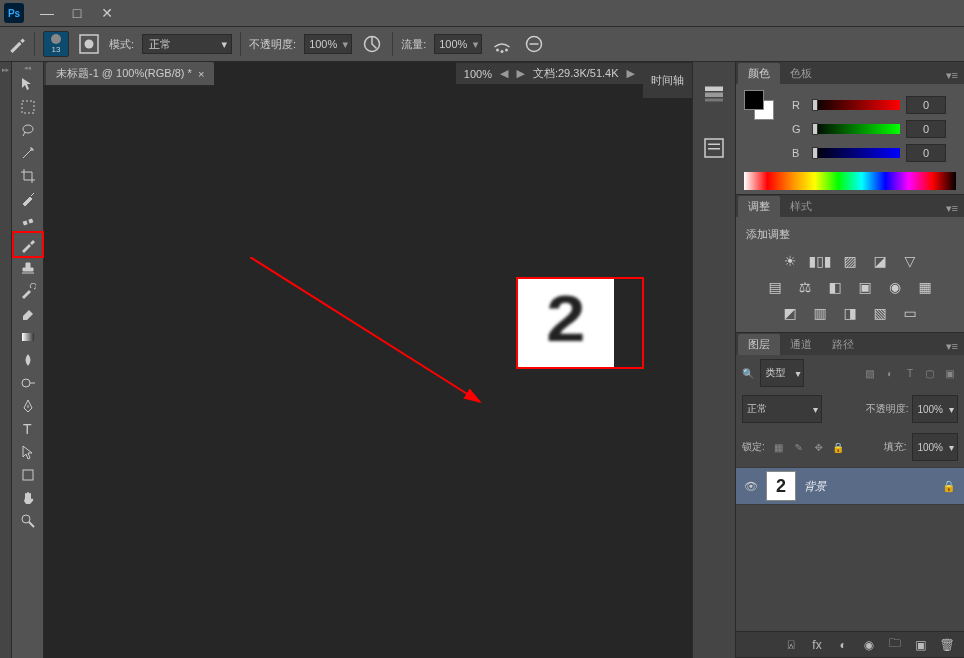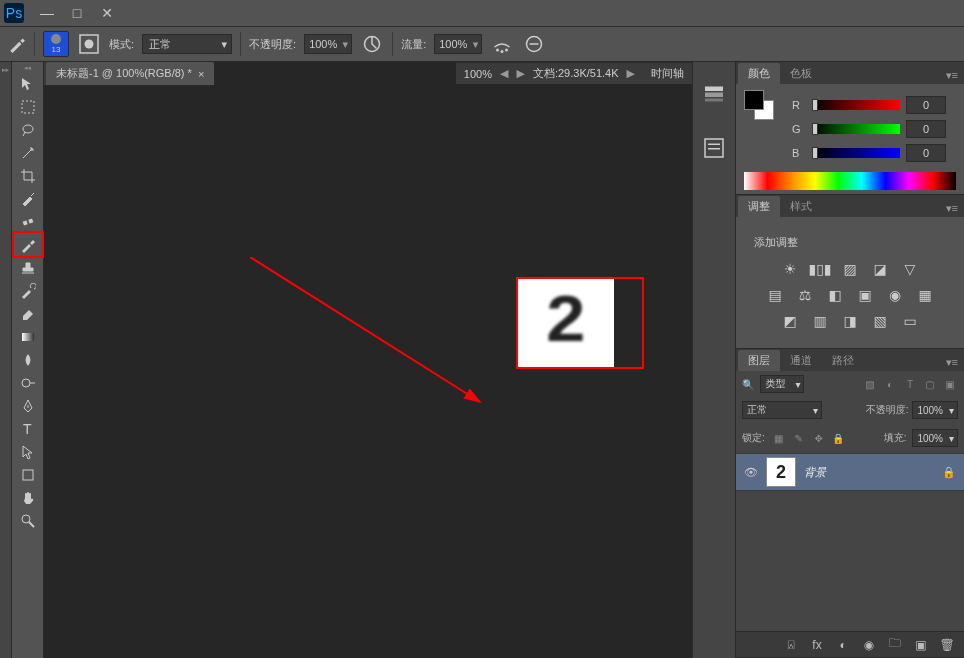--- a/index.html
+++ b/index.html
@@ -1,27 +1,27 @@
 <!DOCTYPE html>
 <html><head>
 <meta charset="utf-8">
 <style>
 *{margin:0;padding:0;box-sizing:border-box;font-family:"Microsoft YaHei",Arial,sans-serif;user-select:none}
 body{width:964px;height:658px;background:#535353;overflow:hidden;color:#ccc;font-size:11px}
 .titlebar{height:26px;background:#535353;display:flex;align-items:center;padding:0 4px}
-.ps-logo{width:20px;height:20px;background:#001e36;border-radius:3px;display:flex;align-items:center;justify-content:center;color:#31a8ff;font-weight:normal;font-size:14px;margin-right:8px}
+.ps-logo{width:20px;height:20px;background:#001e36;border-radius:3px;display:flex;align-items:center;justify-content:center;color:#31a8ff;font-weight:bold;font-size:10px;margin-right:8px}
 .menubar{display:flex;gap:0;flex:1}
 .menu-item{padding:4px 8px;color:#ccc;cursor:pointer}
 .win-controls{display:flex;gap:0}
 .win-btn{width:30px;height:20px;display:flex;align-items:center;justify-content:center;color:#ccc;cursor:pointer;font-size:14px}
 .optbar{height:36px;background:#535353;border-top:1px solid #2a2a2a;border-bottom:1px solid #2a2a2a;display:flex;align-items:center;padding:0 8px;gap:8px}
 .opt-sep{width:1px;height:24px;background:#3a3a3a}
 .opt-label{color:#ccc}
 .opt-brush{width:18px;height:18px;display:flex;align-items:center;justify-content:center}
-.brush-preview{width:26px;height:26px;background:#1d4ed8;border:1px solid #2a2a2a;display:flex;flex-direction:column;align-items:center;justify-content:center;color:#ccc;font-size:8px;border-radius:2px}
+.brush-preview{width:26px;height:26px;background:#0c4a6e;border:1px solid #2a2a2a;display:flex;flex-direction:column;align-items:center;justify-content:center;color:#ccc;font-size:8px;border-radius:2px}
 .brush-dot{width:10px;height:10px;background:#888;border-radius:50%;margin-bottom:1px}
 .opt-icon{width:24px;height:24px;display:flex;align-items:center;justify-content:center;color:#ccc;cursor:pointer}
 .opt-select{background:#3a3a3a;border:1px solid #2a2a2a;color:#ccc;padding:2px 18px 2px 6px;height:20px;font-size:11px;position:relative;display:inline-flex;align-items:center;min-width:90px}
 .opt-select::after{content:"▾";position:absolute;right:4px}
 .opt-input{background:#3a3a3a;border:1px solid #2a2a2a;color:#ccc;padding:2px 14px 2px 4px;height:20px;font-size:11px;width:48px;position:relative;display:inline-flex;align-items:center}
 .opt-input::after{content:"▾";position:absolute;right:3px;color:#999}
 .main{display:flex;height:596px}
 .left-strip{width:12px;background:#454545;border-right:1px solid #2a2a2a;display:flex;flex-direction:column;align-items:center;padding-top:4px}
 .strip-grip{color:#888;font-size:7px}
 .toolbox{width:32px;background:#535353;border-right:1px solid #2a2a2a;display:flex;flex-direction:column;align-items:center;padding-top:2px}
@@ -34,21 +34,21 @@
 .doc-tab{background:#535353;padding:4px 10px;color:#ccc;font-size:11px;display:flex;align-items:center;gap:6px;margin-left:2px;border-top-left-radius:3px;border-top-right-radius:3px}
 .tab-close{color:#ccc;cursor:pointer;font-size:11px}
 .canvas-area{flex:1;background:#262626;display:flex;align-items:center;justify-content:center;position:relative}
 .canvas-box{position:absolute;left:302px;top:215px;width:128px;height:92px}
 .red-box{position:absolute;border:2px solid #ff0000;left:0;top:0;width:128px;height:92px}
 .white-canvas{position:absolute;background:#fff;width:98px;height:92px;left:0;top:0;display:flex;align-items:center;justify-content:center}
 .drawn-char{font-size:64px;font-weight:bold;color:#222;font-family:Arial;filter:blur(1.5px);transform:scaleX(1.1) translateY(-4px)}
 .arrow{position:absolute;left:36px;top:195px}
 .statusbar{height:22px;background:#3a3a3a;display:flex;align-items:center;padding:0 8px;border-top:1px solid #2a2a2a;gap:8px;font-size:11px;color:#ccc}
 .status-arrow{color:#999;cursor:pointer}
-.timeline{height:22px;background:#3a3a3a;border-top:1px solid #2a2a2a;display:flex;align-items:center;padding:0 8px;color:#ccc;font-size:11px}
+.timeline{height:36px;background:#3a3a3a;border-top:1px solid #2a2a2a;display:flex;align-items:center;padding:0 8px;color:#ccc;font-size:11px}
 .right-dock{width:44px;background:#454545;border-left:1px solid #2a2a2a;border-right:1px solid #2a2a2a;display:flex;flex-direction:column;align-items:center;padding-top:20px;gap:30px}
 .dock-icon{width:24px;height:24px;display:flex;align-items:center;justify-content:center;color:#ccc;cursor:pointer}
 .panels{width:228px;background:#535353;display:flex;flex-direction:column}
 .panel{border-bottom:1px solid #2a2a2a}
 .panel-tabs{height:22px;background:#3a3a3a;display:flex;align-items:flex-end;padding-left:2px}
 .ptab{padding:3px 10px;color:#999;cursor:pointer;font-size:11px}
 .ptab.active{background:#535353;color:#ccc;border-top-left-radius:2px;border-top-right-radius:2px}
 .panel-menu{margin-left:auto;padding:2px 6px;color:#999;cursor:pointer}
 .color-sliders{display:flex;flex-direction:column;gap:6px;padding:6px 10px}
 .color-row{display:flex;align-items:center;gap:6px}
@@ -56,26 +56,26 @@
 .slider-track{flex:1;height:10px;position:relative;cursor:pointer}
 .slider-r{background:linear-gradient(to right,#000,#ff0000)}
 .slider-g{background:linear-gradient(to right,#000,#00ff00)}
 .slider-b{background:linear-gradient(to right,#000,#0000ff)}
 .slider-thumb{position:absolute;width:6px;height:12px;background:#ccc;top:-1px;left:0;border:1px solid #333}
 .color-val{width:40px;height:18px;background:#3a3a3a;border:1px solid #2a2a2a;color:#ccc;text-align:center;font-size:11px}
 .fg-bg{width:30px;height:30px;position:relative}
 .fg-sw{width:20px;height:20px;background:#000;border:1px solid #888;position:absolute;top:0;left:0;z-index:2}
 .bg-sw{width:20px;height:20px;background:#fff;border:1px solid #888;position:absolute;bottom:0;right:0}
 .spectrum{height:18px;background:linear-gradient(to right,#fff,#ff0000,#ff8800,#ffff00,#00ff00,#00ffff,#0000ff,#ff00ff,#ff0000,#000);margin:4px 8px;cursor:pointer}
-.adjust-body{padding:18px;color:#ccc}
+.adjust-body{padding:10px;color:#ccc}
 .adjust-text{margin-bottom:10px;font-size:11px}
 .adjust-icons{display:flex;flex-wrap:wrap;gap:10px;justify-content:center}
 .adj-icon{width:20px;height:18px;display:flex;align-items:center;justify-content:center;color:#ccc;cursor:pointer;font-size:14px}
 .layer-opts{background:#454545;padding:4px 6px;display:flex;align-items:center;gap:6px;flex-wrap:wrap;font-size:10px;color:#bbb}
-.layer-select{background:#3a3a3a;border:1px solid #2a2a2a;color:#ccc;padding:1px 14px 1px 4px;font-size:10px;height:18px;position:relative;display:inline-flex;align-items:center}
+.layer-select{background:#3a3a3a;border:1px solid #2a2a2a;color:#ccc;padding:1px 14px 1px 4px;font-size:10px;height:28px;position:relative;display:inline-flex;align-items:center}
 .layer-select::after{content:"▾";position:absolute;right:3px}
 .layer-filter-icons{display:flex;gap:4px;margin-left:auto}
 .lfi{width:16px;height:14px;display:flex;align-items:center;justify-content:center;color:#888;cursor:pointer;font-size:10px}
 .layer-row2{display:flex;align-items:center;gap:4px;width:100%}
 .layer-list{flex:1;min-height:150px;background:#454545}
 .layer-item{height:38px;background:#5a6b88;display:flex;align-items:center;padding:0 8px;gap:8px;border-top:1px solid #3a3a3a;border-bottom:1px solid #3a3a3a}
 .layer-vis{width:14px;color:#ccc;cursor:pointer}
 .layer-thumb{width:30px;height:30px;background:#fff;border:1px solid #888;display:flex;align-items:center;justify-content:center;font-size:18px;font-weight:bold;color:#222}
 .layer-name{flex:1;color:#eee;font-style:italic;font-size:11px}
 .layer-lock{color:#ccc;font-size:11px}

